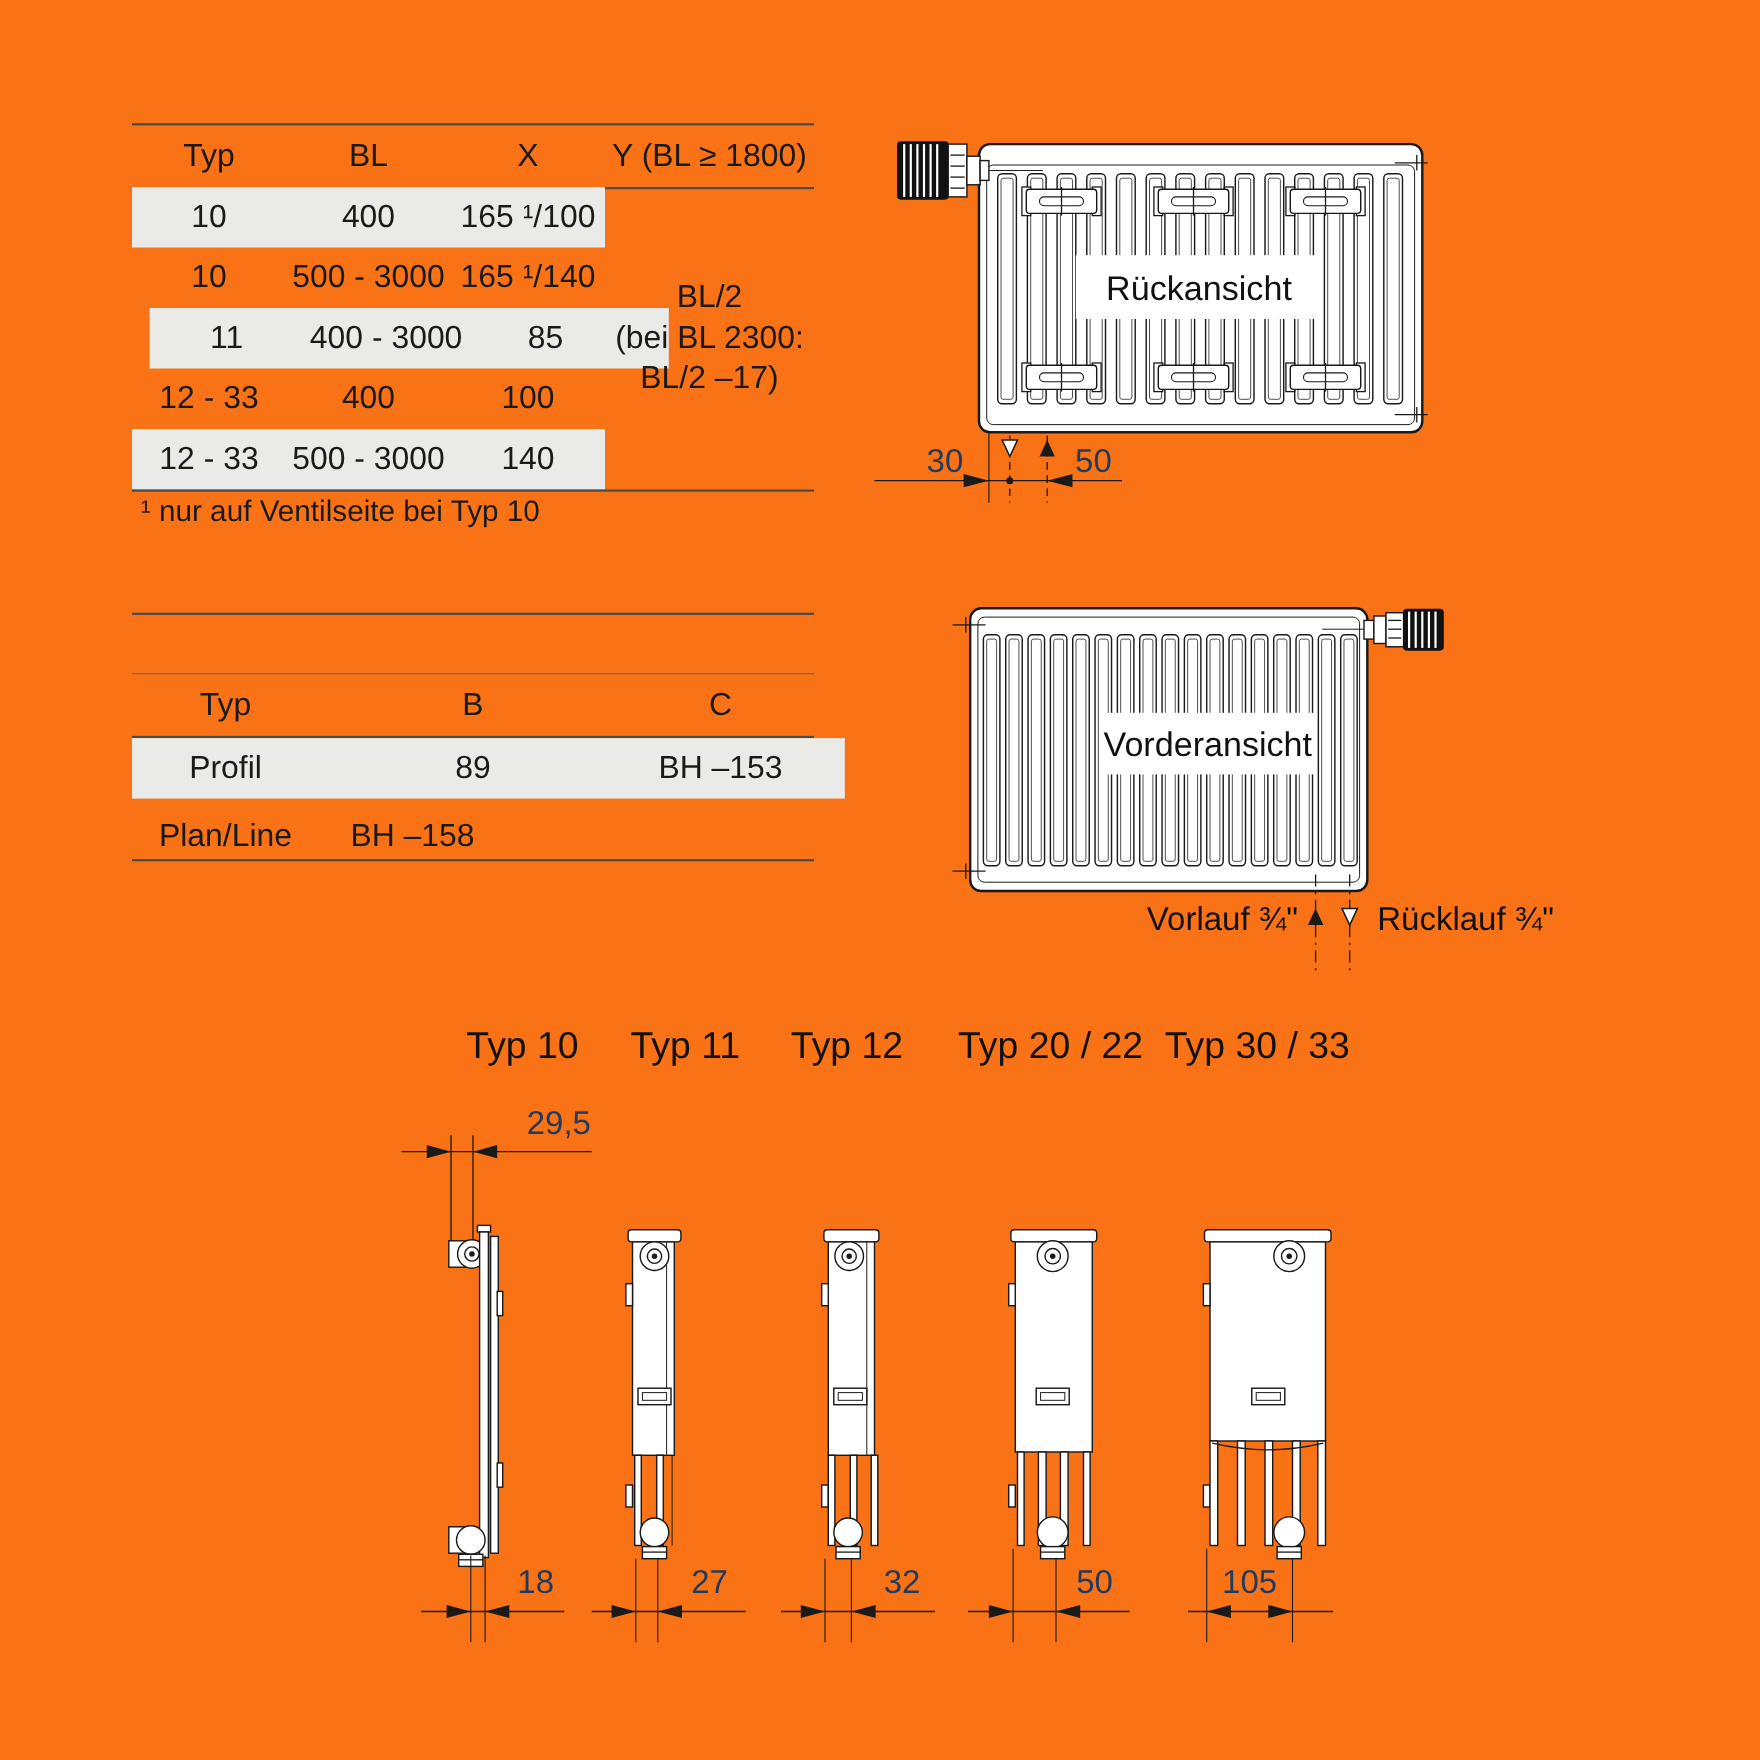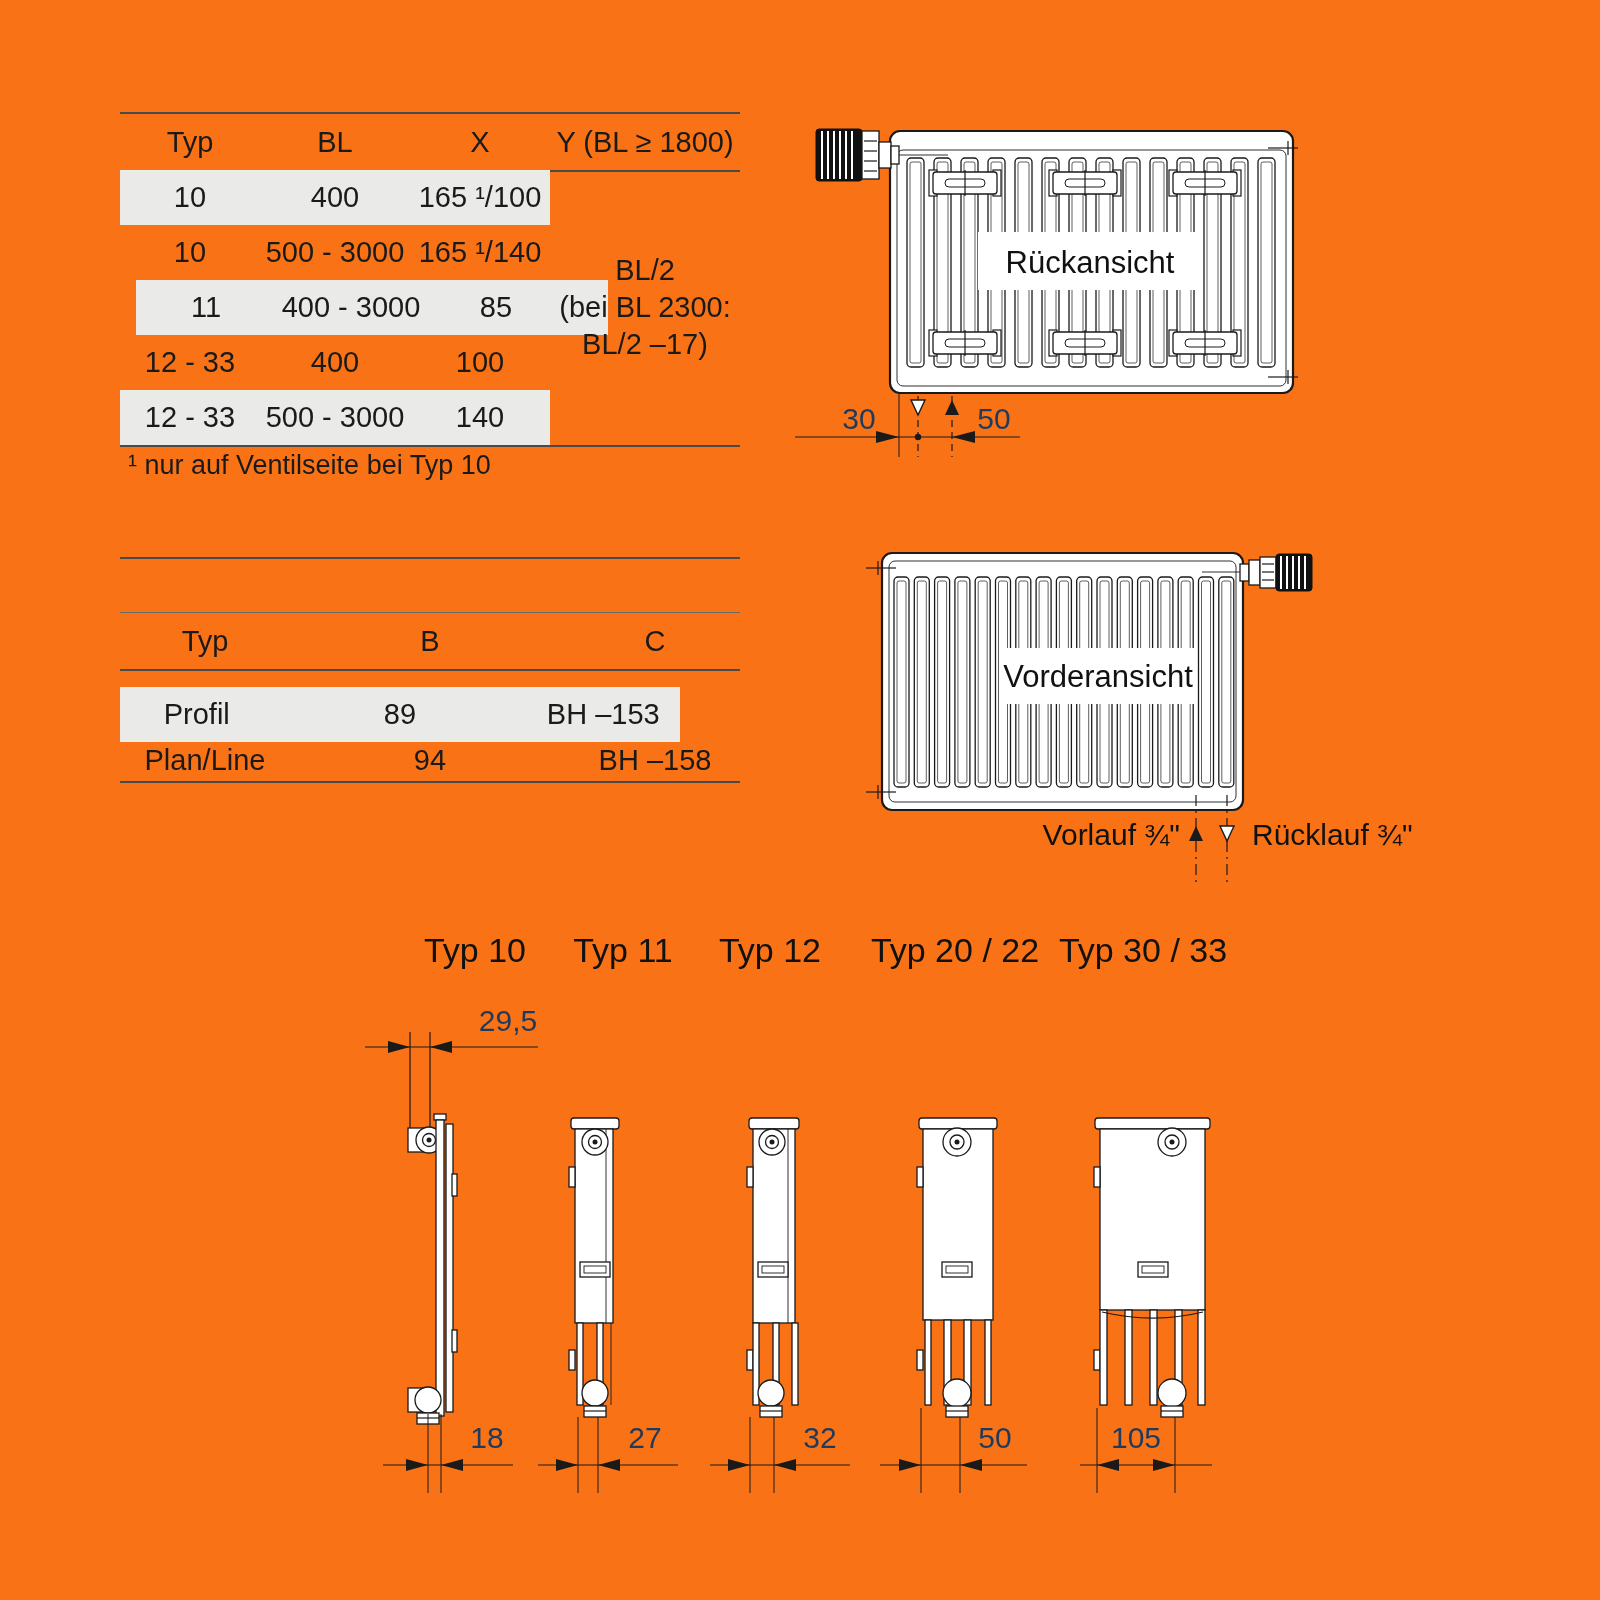--- a/index.html
+++ b/index.html
@@ -84,28 +84,27 @@
 
   <div class="abs" style="left:120px;top:557px;width:620px;height:230px;">
     <div class="rule" style="top:0;"></div>
     <div class="rule thin" style="top:55px;"></div>
     <div class="trow" style="top:57px;height:54px;width:620px;">
       <div class="cell w170">Typ</div>
       <div class="cell w280">B</div>
       <div class="cell w170">C</div>
     </div>
     <div class="rule" style="top:112px;"></div>
-    <div class="trow shade" style="top:114px;height:55px;width:560px;margin-top:16px;">
+    <div class="trow shade" style="top:114px;height:55px;width:648px;">
       <div class="cell w170">Profil</div>
       <div class="cell w280">89</div>
       <div class="cell w170">BH –153</div>
     </div>
     <div class="trow" style="top:169px;height:69px;width:620px;">
       <div class="cell w170">Plan/Line</div>
-      <div class="cell w280">94</div>
       <div class="cell w170">BH –158</div>
     </div>
     <div class="rule" style="top:224px;"></div>
   </div>
 
   <svg class="abs" style="left:780px;top:100px;" width="640" height="380" viewBox="0 0 640 380">
     <rect class="w b2" x="110" y="31" width="403" height="262" rx="10"></rect>
     <rect class="wn" x="117" y="50" width="389" height="236" rx="6"></rect>
 
     <line x1="488" y1="48" x2="518" y2="48"></line>

